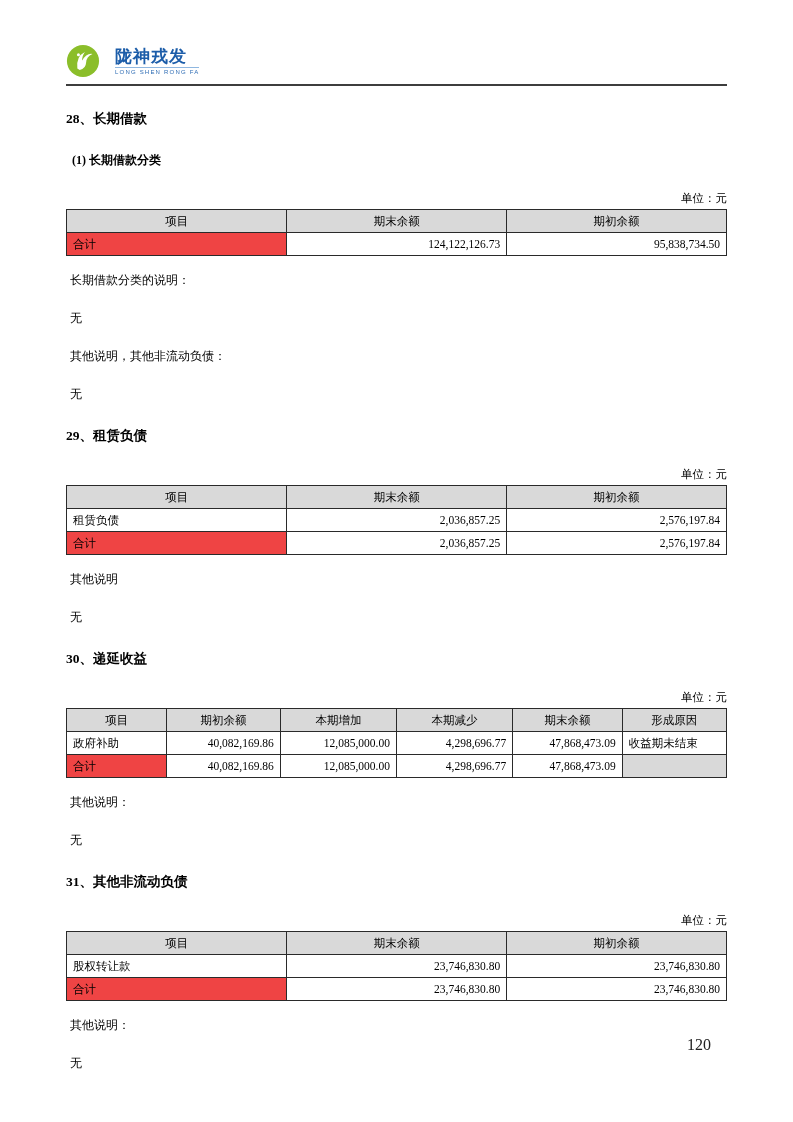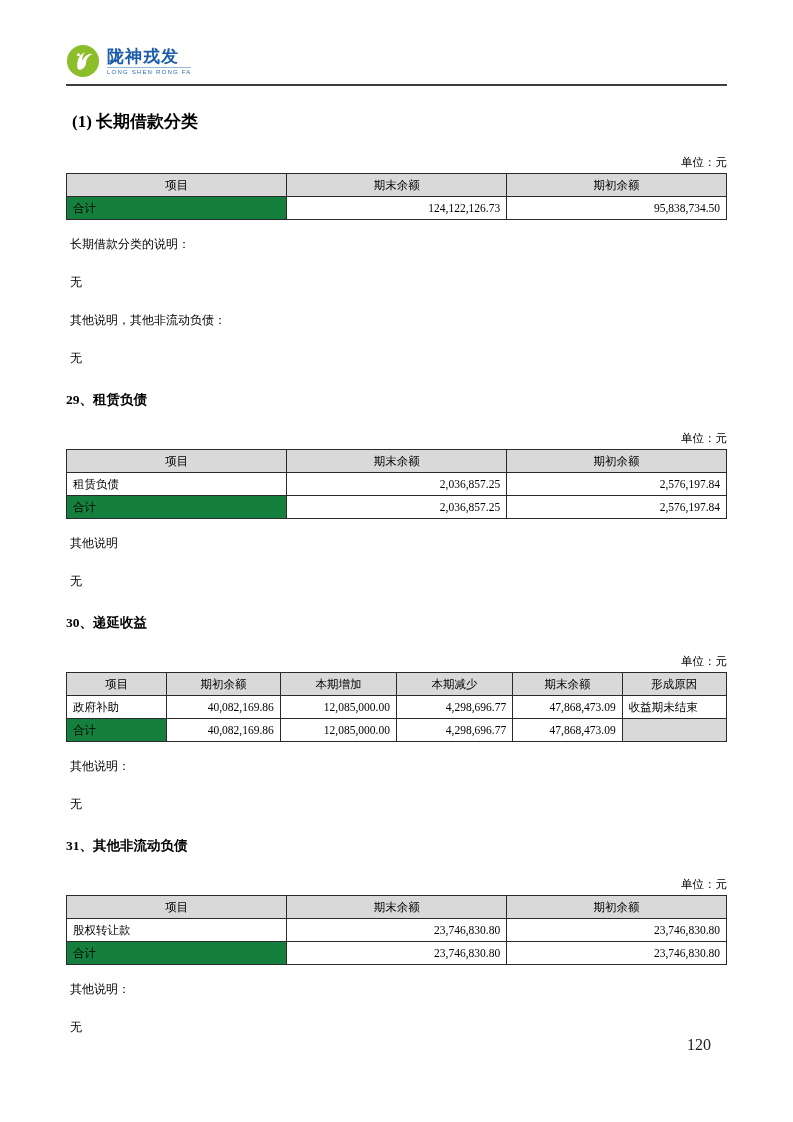--- a/index.html
+++ b/index.html
@@ -11,57 +11,57 @@
     overflow: hidden;
   }
   .page { position: absolute; inset: 0; background: #fff; }
   .content { margin: 0 66px; width: 661px; }
 
   
   .header {
     padding-top: 44px;
     display: flex; align-items: flex-end; justify-content: space-between;
   }
-  .brand { display: flex; align-items: center; gap: 7px; }
+  .brand { display: flex; align-items: center; gap: 15px; }
   .brand-text { display: flex; flex-direction: column; line-height: 1; }
   .brand-cn {
     font-family: "Liberation Sans", "DejaVu Sans", sans-serif;
     font-weight: bold; font-size: 17px; color: #1c5da9; letter-spacing: 1px;
   }
   .brand-en {
     font-family: "Liberation Sans", "DejaVu Sans", sans-serif;
     font-size: 6px; color: #2f6db5; letter-spacing: 1.2px; margin-top: 2px;
     border-top: 1px solid #8fb7e0; padding-top: 1px;
   }
   .doc-title { font-size: 11.5px; padding-bottom: 4px; }
   .header-rule { border: none; border-top: 2.5px solid #3d3d3d; margin: 6px 0 0 0; }
 
   
   .section-heading { font-size: 13.5px; font-weight: bold; margin: 24px 0 0 0; }
-  .sub-heading     { font-size: 17px;   font-weight: bold; margin: 24px 0 16px 6px; }
+  .sub-heading     { font-size: 12px;   font-weight: bold; margin: 24px 0 16px 6px; }
   .unit-line { font-size: 11.5px; text-align: right; margin: 22px 0 3px 0; }
   .note { font-size: 12px; margin: 21px 0 0 4px; }
   .note.first { margin-top: 16px; }
 
   
   table {
     width: 100%; border-collapse: collapse; table-layout: fixed;
     font-size: 11.5px; margin-top: 1px;
   }
   th, td {
     border: 1px solid #2a2a2a;
     height: 16px; padding: 3px 6px;
     overflow: hidden; white-space: nowrap; font-family: Liberation Serif, serif;
   }
   table { border: 1.5px solid #2a2a2a; }
   th { background: #d9d9d9; font-weight: normal; text-align: center; }
   td.label { text-align: left; }
   td.num { text-align: right; }
   td.txt { text-align: left; }
-  tr.total td.label { background: #15803d; }
+  tr.total td.label { background: #ef4444; }
   td.gray { background: #d9d9d9; }
 
   
   .page-number {
     position: absolute; top: 1036px; right: 82px;
     font-size: 16px; color: #222;
   }
 </style>
 </head>
 <body>
@@ -78,20 +78,21 @@
         </svg>
         <div class="brand-text">
           <span class="brand-cn">陇神戎发</span>
           <span class="brand-en">LONG SHEN RONG FA</span>
         </div>
       </div>
     </div>
     <hr class="header-rule">
 
     <div>
+      <div class="section-heading">28、长期借款</div>
       <div class="sub-heading">(1) 长期借款分类</div>
       <div class="unit-line">单位：元</div>
       <table>
         <colgroup>
             <col style="width:33.4%">
             <col style="width:33.3%">
             <col style="width:33.3%">
           </colgroup>
         <thead>
           <tr>

